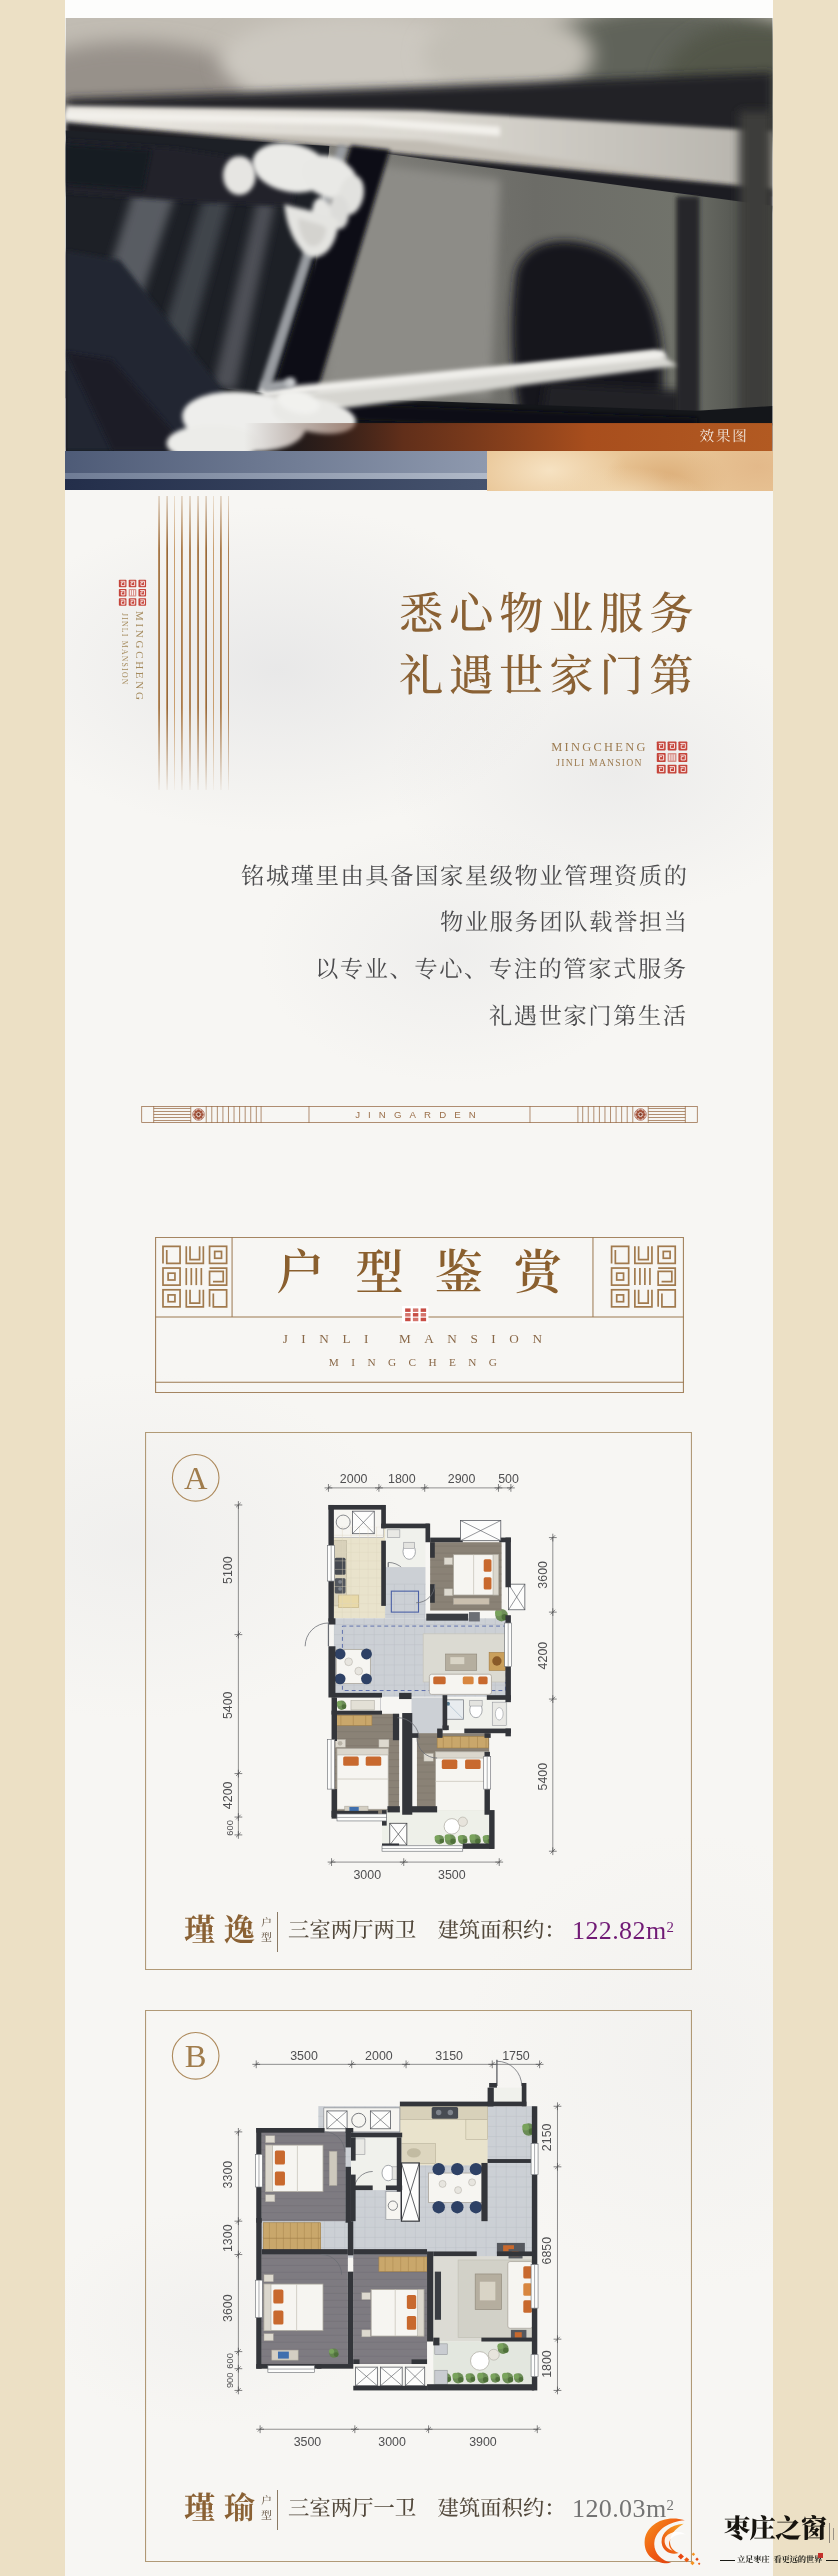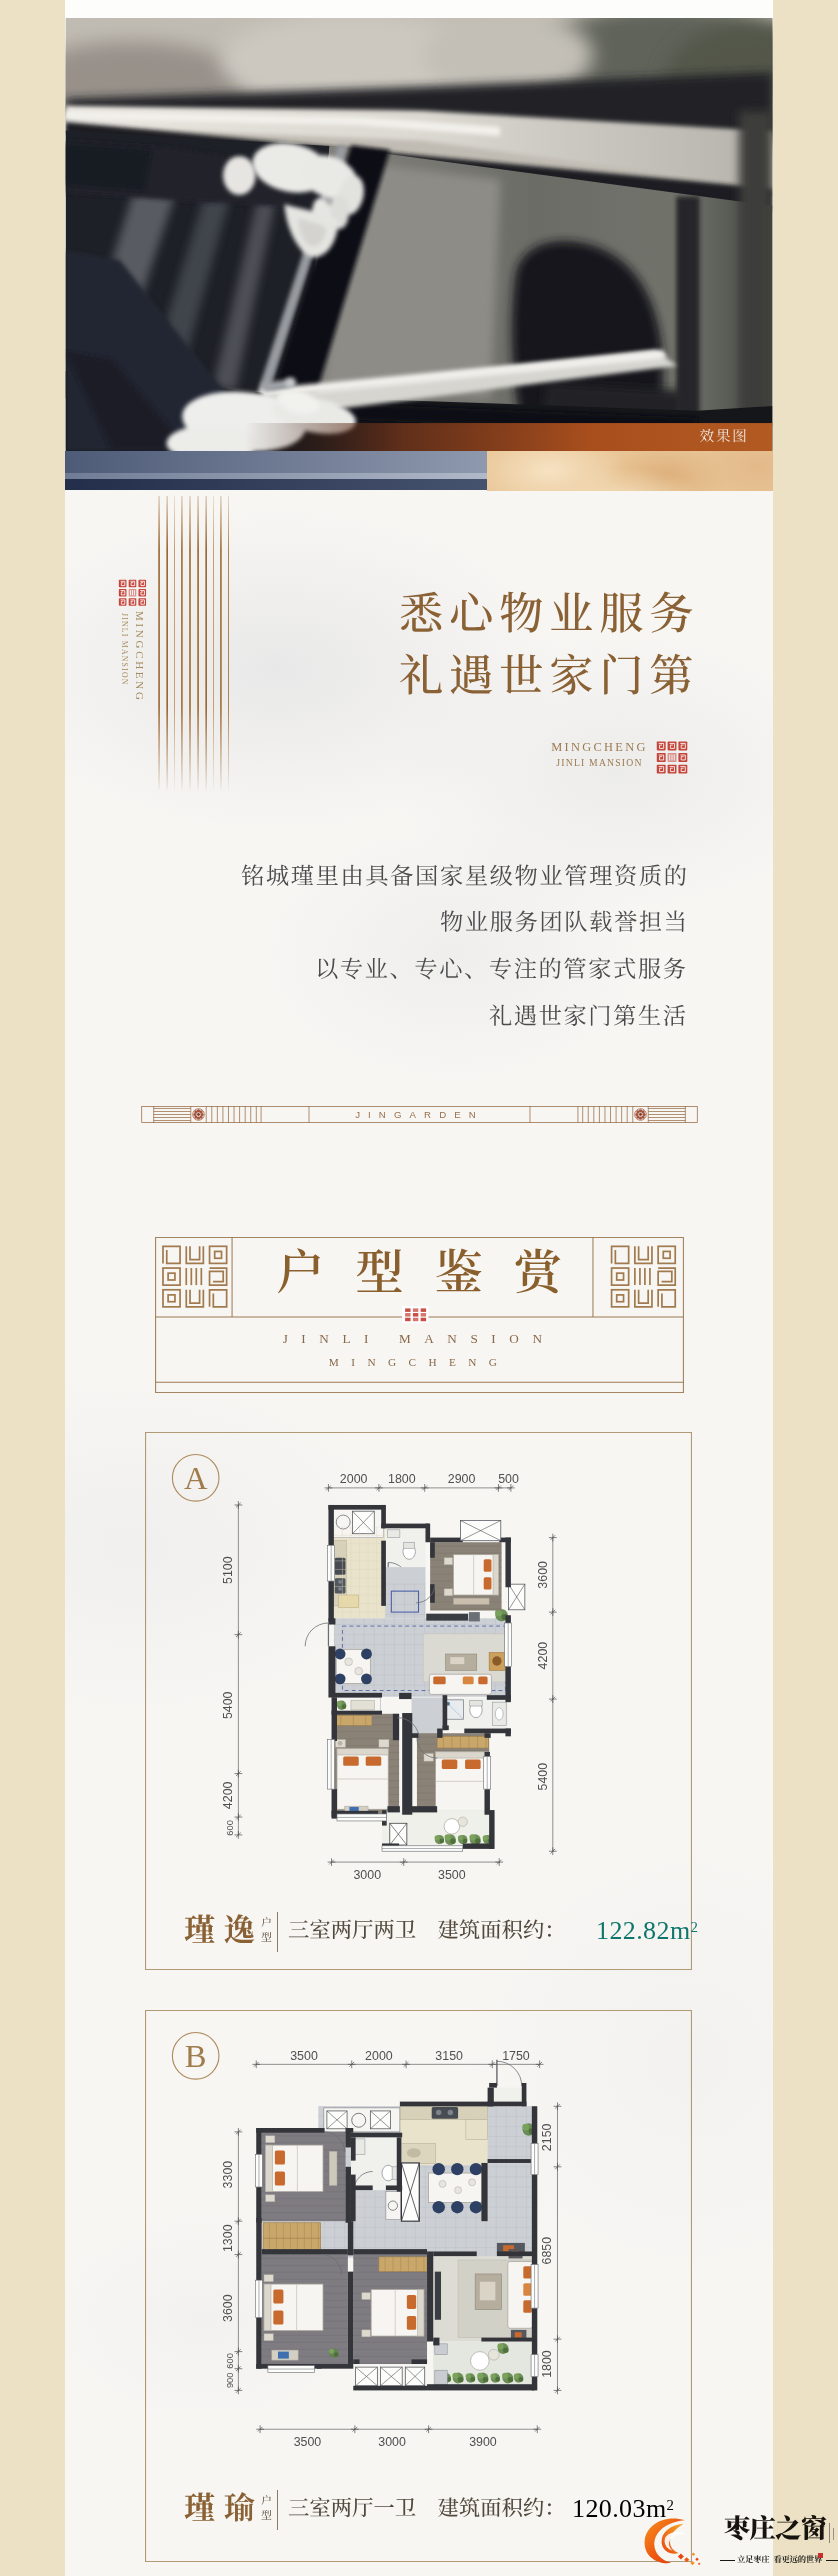--- a/index.html
+++ b/index.html
@@ -824,21 +824,21 @@
         <use href="#g64" transform="translate(110.0 23.6) scale(0.02750)"></use>
         <use href="#g66" transform="translate(137.5 23.6) scale(0.02750)"></use>
         <use href="#g67" transform="translate(192.5 23.6) scale(0.02750)"></use>
         <use href="#g68" transform="translate(220.0 23.6) scale(0.02750)"></use>
         <use href="#g69" transform="translate(247.5 23.6) scale(0.02750)"></use>
         <use href="#g70" transform="translate(275.0 23.6) scale(0.02750)"></use>
         <use href="#g71" transform="translate(302.5 23.6) scale(0.02750)"></use>
         <use href="#g72" transform="translate(330.0 23.6) scale(0.02750)"></use>
       </g>
     </svg>
-    <div class="abs serif" style="left:596px;top:1916px;font-size:26px;color:#0f766e;letter-spacing:0.4px">122.82m<span style="font-size:14.8px;vertical-align:7px">2</span></div>
+    <div class="abs serif" style="left:572px;top:1916px;font-size:26px;color:#701a75;letter-spacing:0.4px">122.82m<span style="font-size:14.8px;vertical-align:7px">2</span></div>
 <svg class="abs" style="left:145px;top:2010px" width="547" height="552" viewBox="187 2588 704 711" xmlns="http://www.w3.org/2000/svg">
       <rect x="187.5" y="2588.5" width="703" height="710" fill="none" stroke="#a58a62" stroke-width="1.2"></rect>
       <circle cx="252" cy="2647" r="30" fill="none" stroke="#ad8a5c" stroke-width="1.4"></circle>
       <text x="252" y="2661" text-anchor="middle" font-family="Liberation Serif,serif" font-size="42" fill="#a07c4c">B</text>
       <g>
         <line x1="330" y1="2658" x2="453" y2="2658" stroke="#4f4f51" stroke-width="0.8"></line>
         <text x="391.5" y="2652" text-anchor="middle" font-size="16" fill="#4f4f51" font-family="Liberation Sans,sans-serif">3500</text>
         <line x1="453" y1="2658" x2="523" y2="2658" stroke="#4f4f51" stroke-width="0.8"></line>
         <text x="488.0" y="2652" text-anchor="middle" font-size="16" fill="#4f4f51" font-family="Liberation Sans,sans-serif">2000</text>
         <line x1="523" y1="2658" x2="634" y2="2658" stroke="#4f4f51" stroke-width="0.8"></line>
@@ -1257,21 +1257,21 @@
         <use href="#g74" transform="translate(110.0 23.6) scale(0.02750)"></use>
         <use href="#g66" transform="translate(137.5 23.6) scale(0.02750)"></use>
         <use href="#g67" transform="translate(192.5 23.6) scale(0.02750)"></use>
         <use href="#g68" transform="translate(220.0 23.6) scale(0.02750)"></use>
         <use href="#g69" transform="translate(247.5 23.6) scale(0.02750)"></use>
         <use href="#g70" transform="translate(275.0 23.6) scale(0.02750)"></use>
         <use href="#g71" transform="translate(302.5 23.6) scale(0.02750)"></use>
         <use href="#g72" transform="translate(330.0 23.6) scale(0.02750)"></use>
       </g>
     </svg>
-    <div class="abs serif" style="left:572px;top:2494px;font-size:26px;color:#000000;letter-spacing:0.4px">120.03m<span style="font-size:14.8px;vertical-align:7px">2</span></div>
+    <div class="abs serif" style="left:572px;top:2494px;font-size:26px;color:#737373;letter-spacing:0.4px">120.03m<span style="font-size:14.8px;vertical-align:7px">2</span></div>
 <svg class="abs" style="left:641px;top:2512px" width="67" height="59" viewBox="0 0 110 86" xmlns="http://www.w3.org/2000/svg">
       <defs>
         <linearGradient id="og" x1="0" y1="0" x2="1" y2="1">
           <stop offset="0" stop-color="#f6921e"></stop>
           <stop offset="0.5" stop-color="#ef5a12"></stop>
           <stop offset="1" stop-color="#d93a10"></stop>
         </linearGradient>
         <linearGradient id="og2" x1="1" y1="0" x2="0" y2="1">
           <stop offset="0" stop-color="#f9a825"></stop>
           <stop offset="1" stop-color="#e8470f"></stop>

